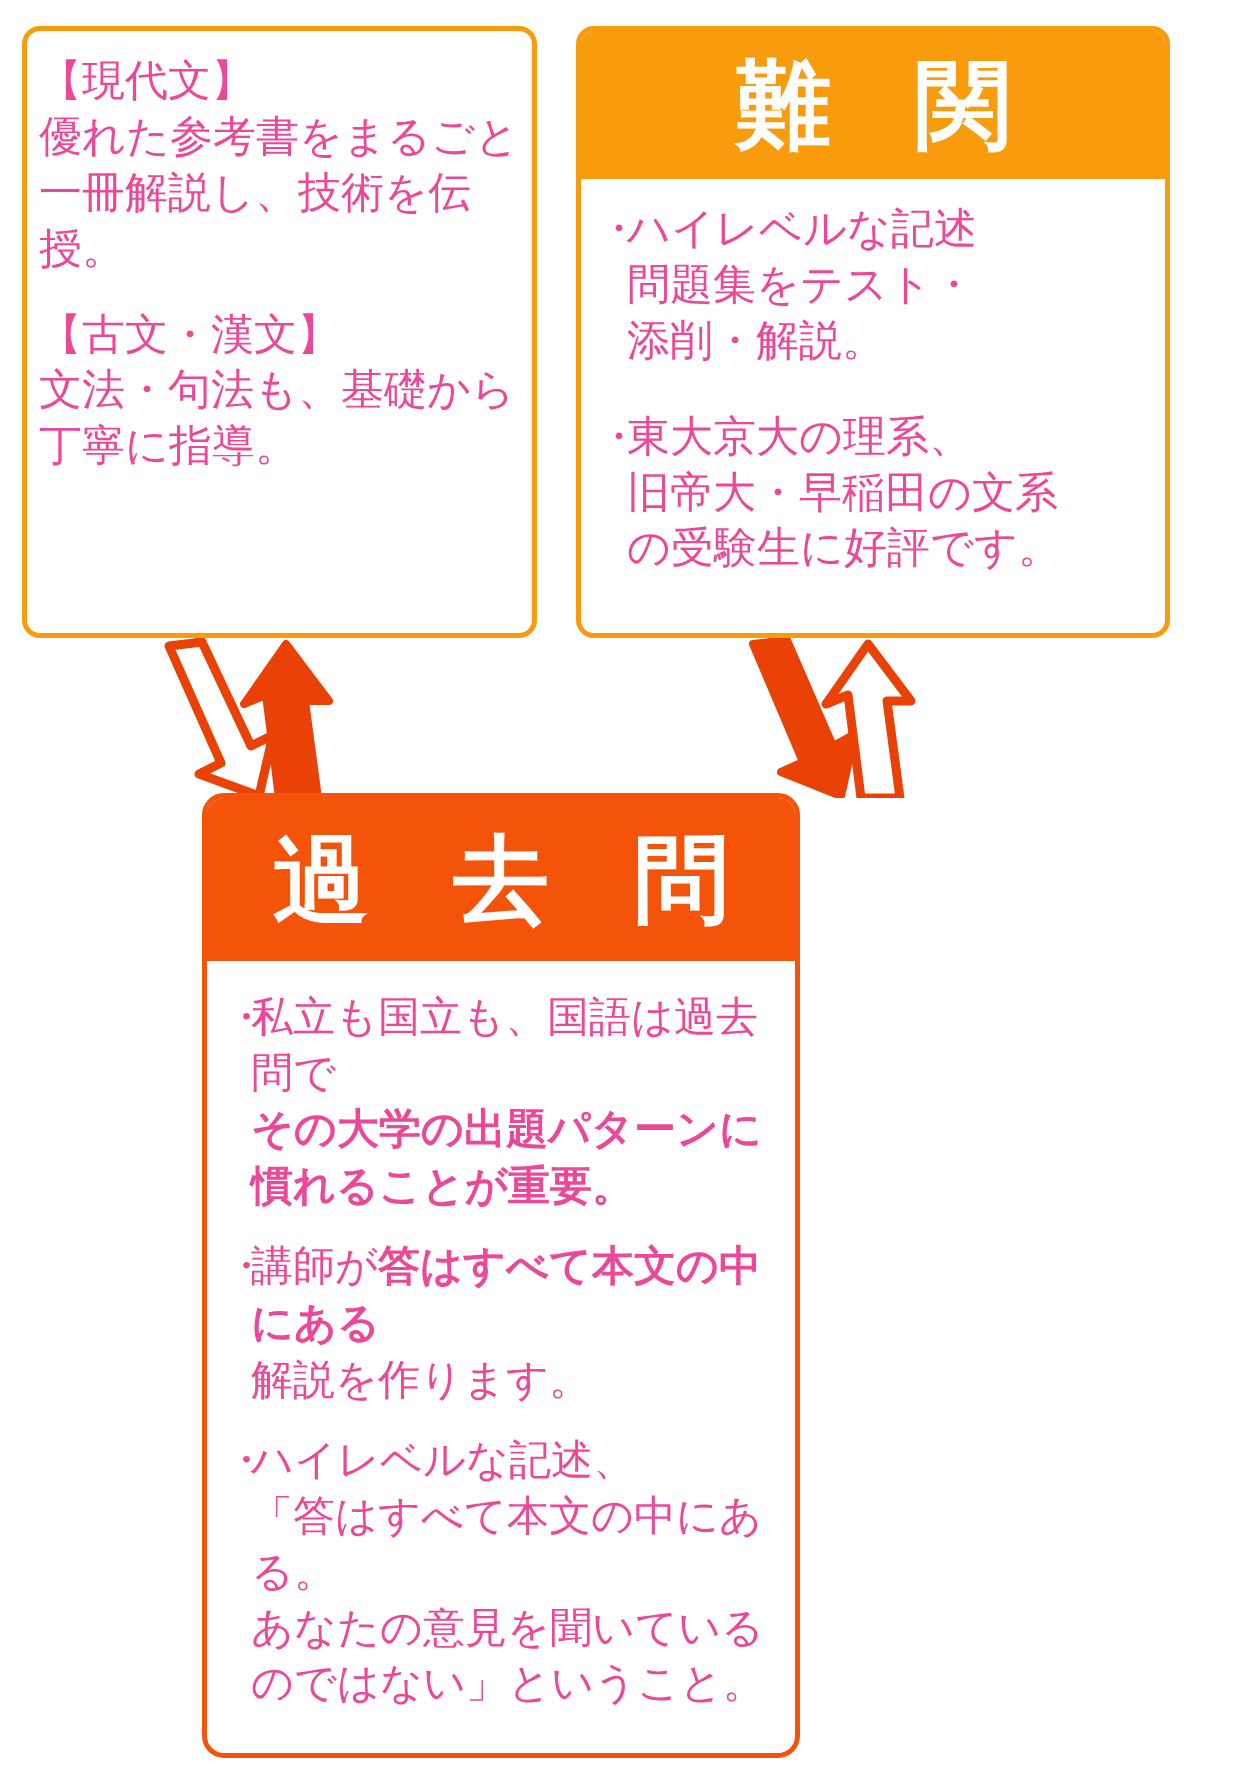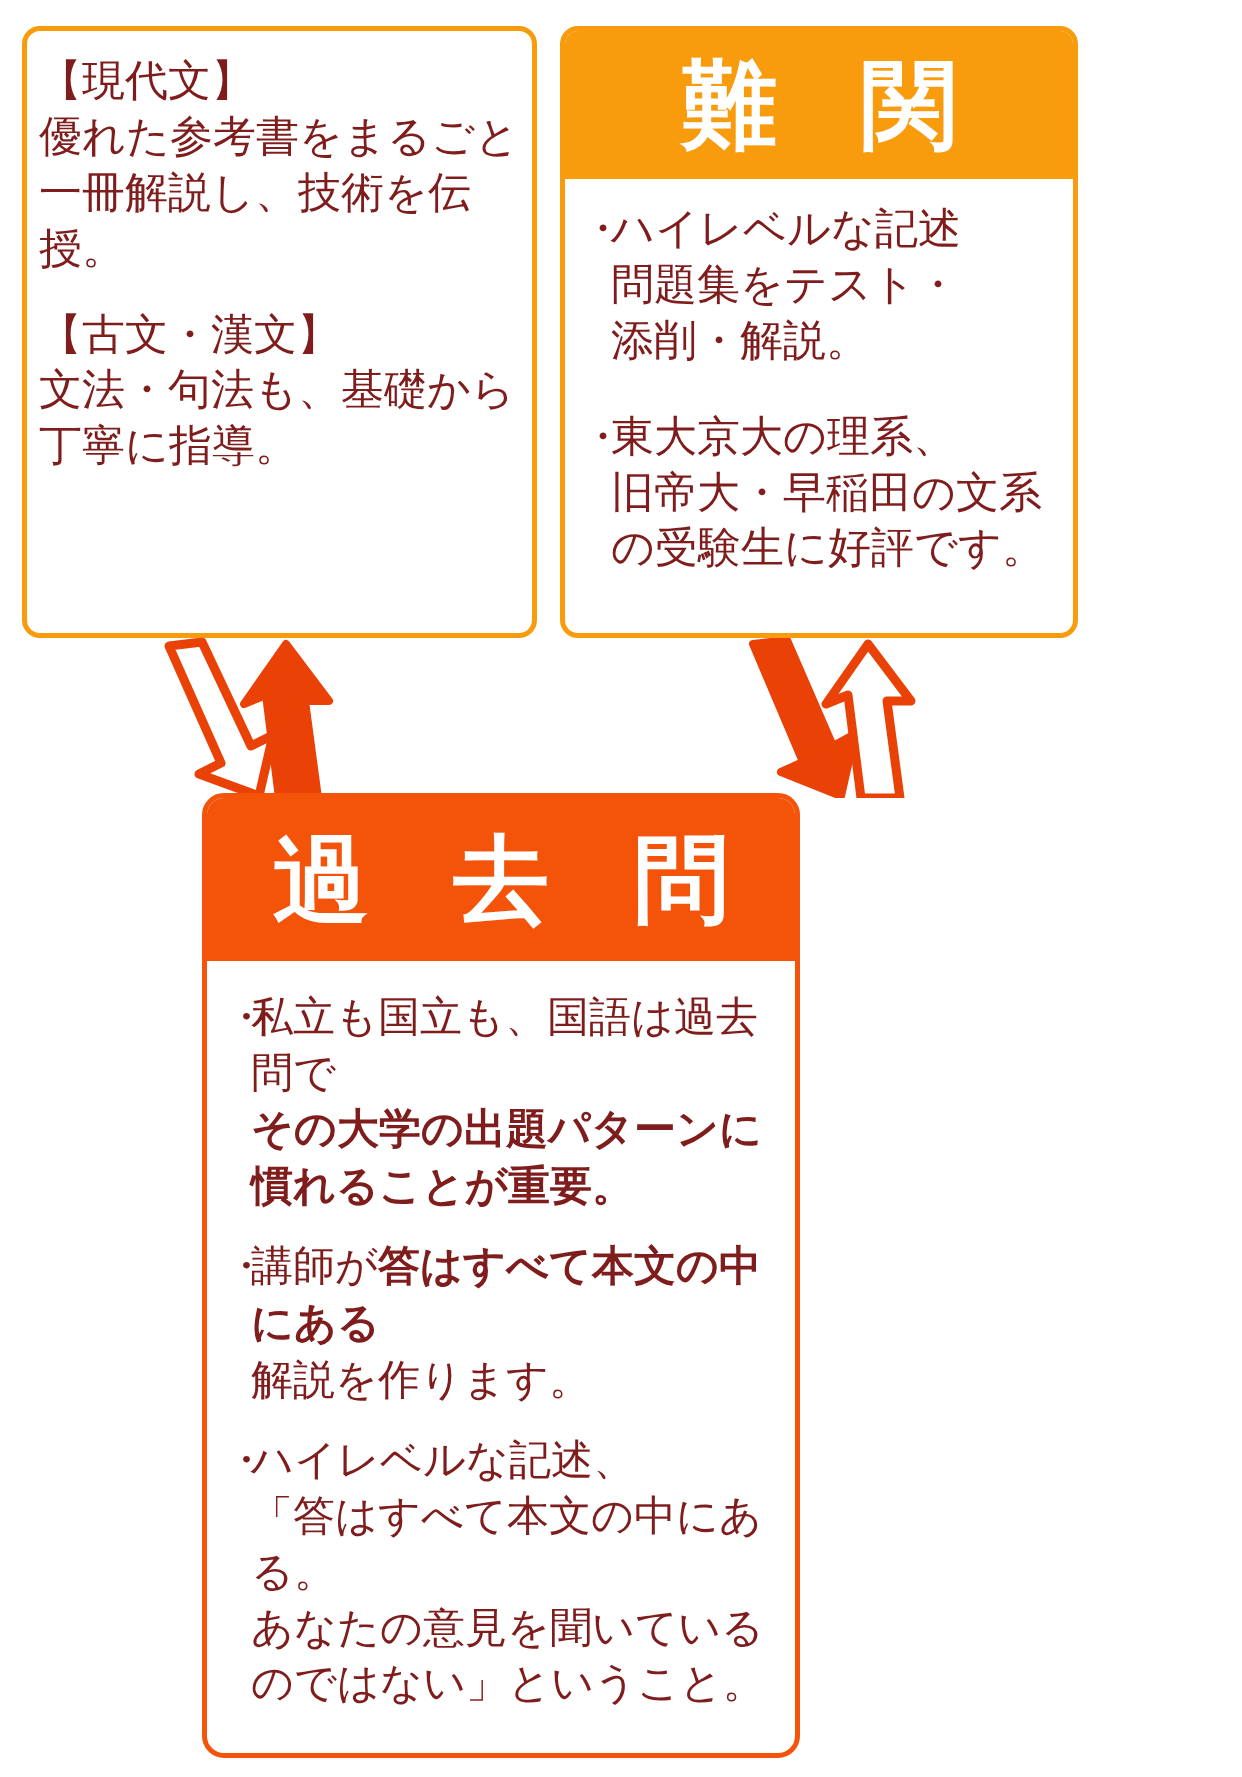--- a/index.html
+++ b/index.html
@@ -29,23 +29,23 @@
     overflow: hidden;
   }
   .card-basic {
     left: 22px;
     top: 26px;
     width: 515px;
     height: 612px;
     border: 5px solid #F89B0C;
   }
   .card-hard {
-    left: 560px;
+    left: 576px;
     top: 26px;
-    width: 518px;
+    width: 594px;
     height: 612px;
     border: 5px solid #F89B0C;
   }
   .card-past {
     left: 202px;
     top: 793px;
     width: 598px;
     height: 965px;
     border: 5px solid #F4530A;
     border-radius: 22px;
@@ -71,21 +71,21 @@
     height: 148px;
     font-size: 96px;
   }
   .card-past .card-header {
     height: 163px;
     font-size: 96px;
   }
 
   .card-body {
     box-sizing: border-box;
-    color: #7f1d1d;
+    color: #ec4899;
   }
   .card-basic .card-body,
   .card-hard .card-body {
     padding: 22px 12px 10px 12px;
     font-size: 43px;
     line-height: 1.30;
   }
   .card-past .card-body {
     padding: 28px 18px 10px 18px;
     font-size: 42px;

